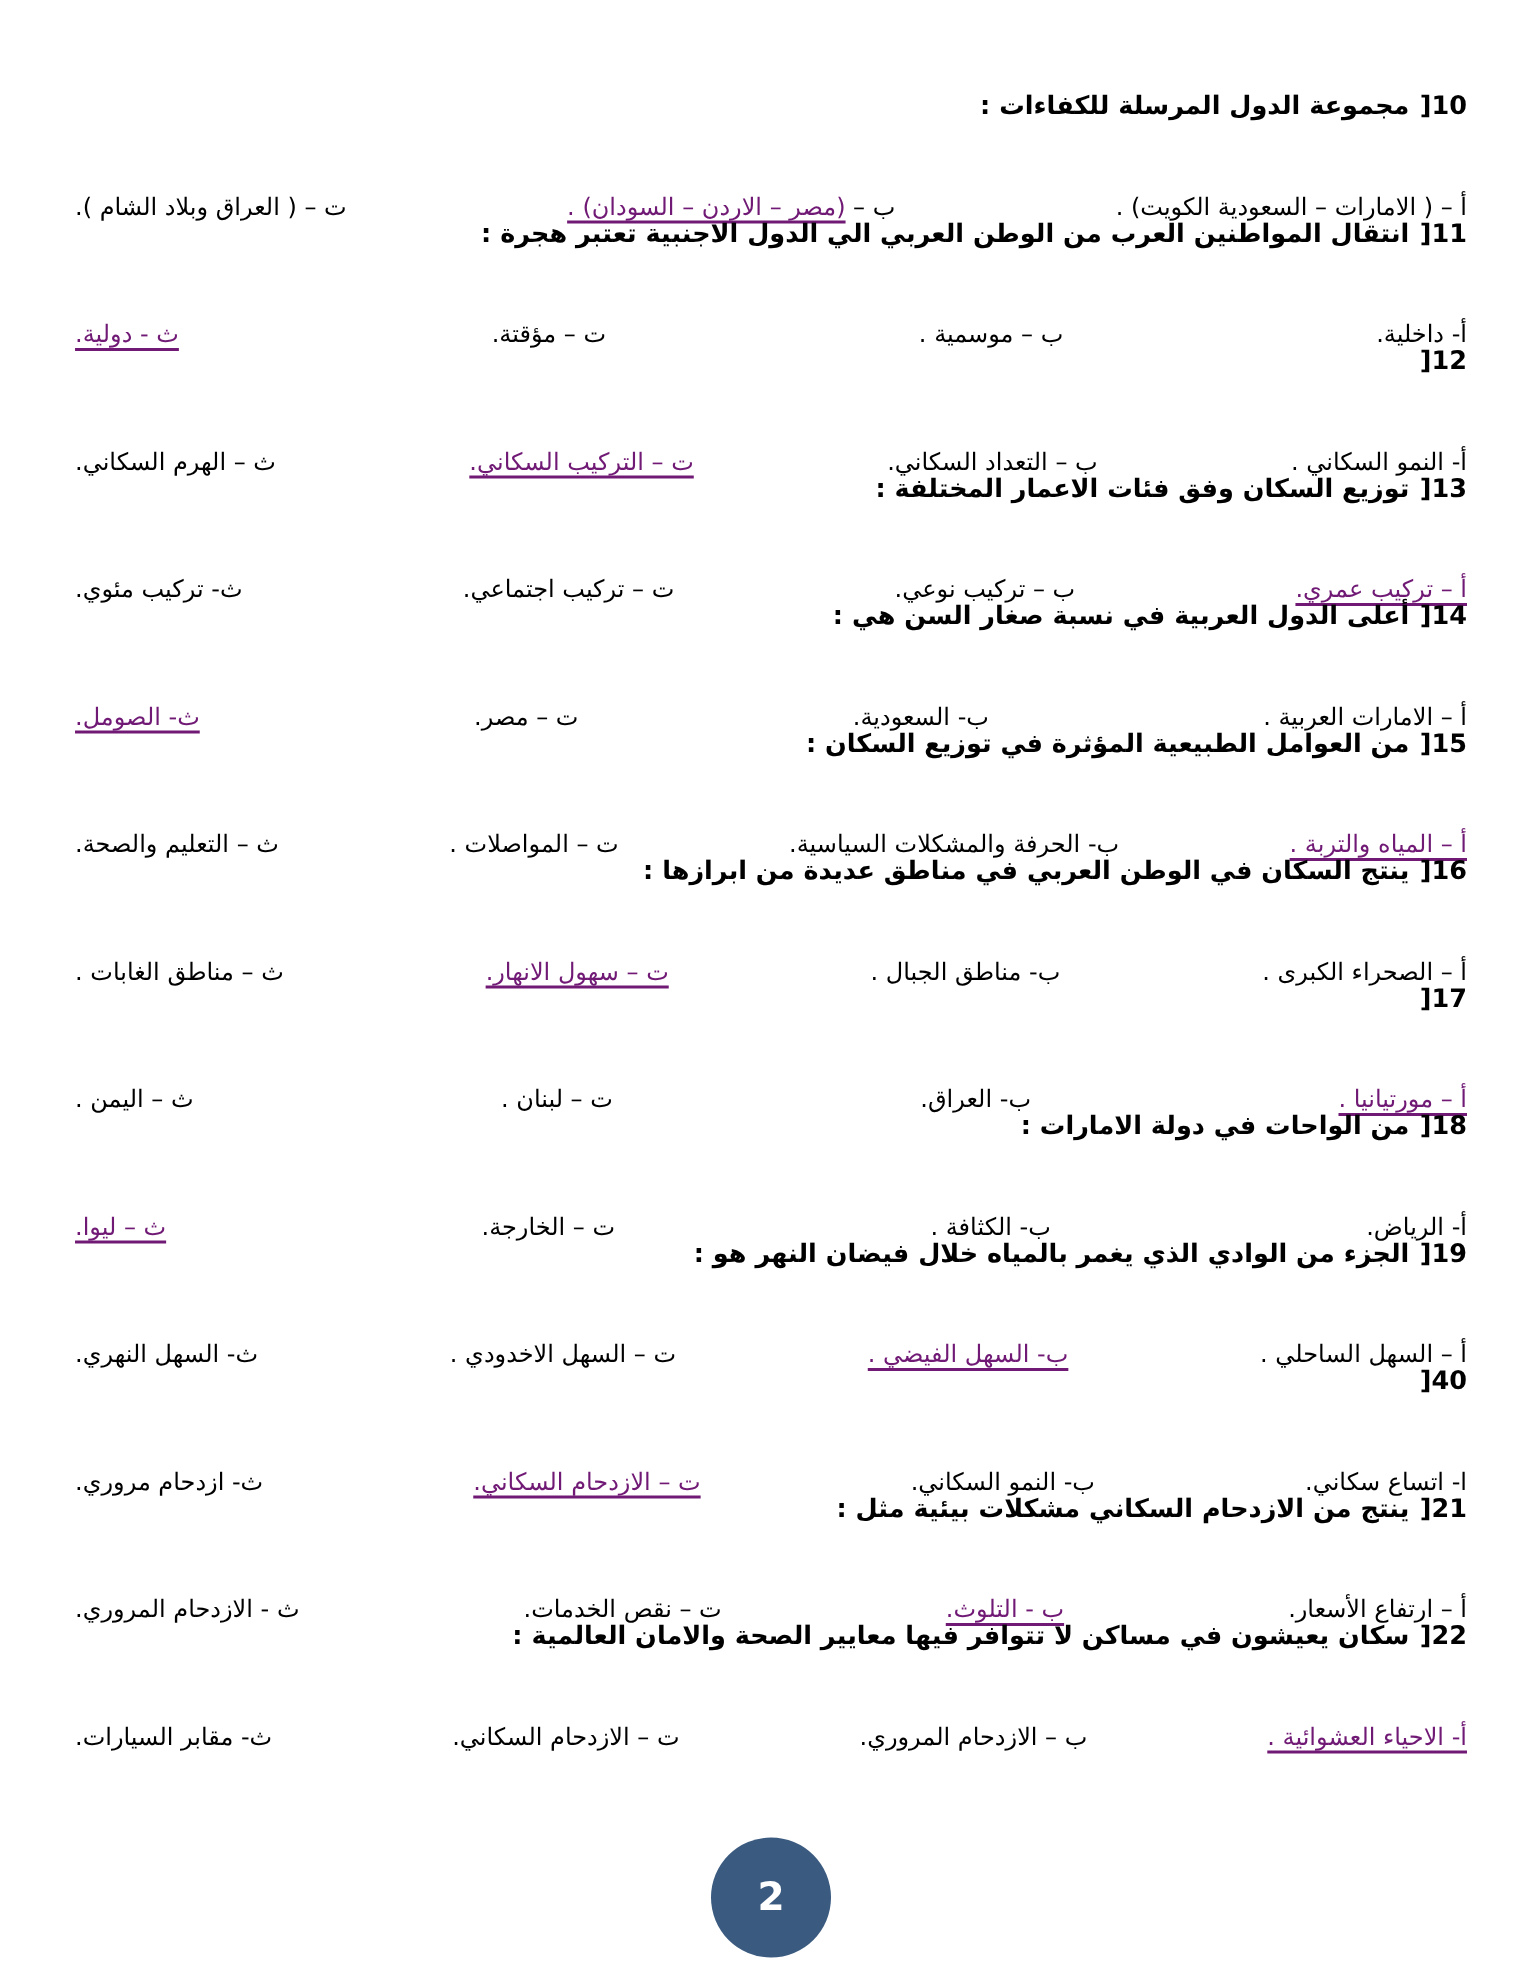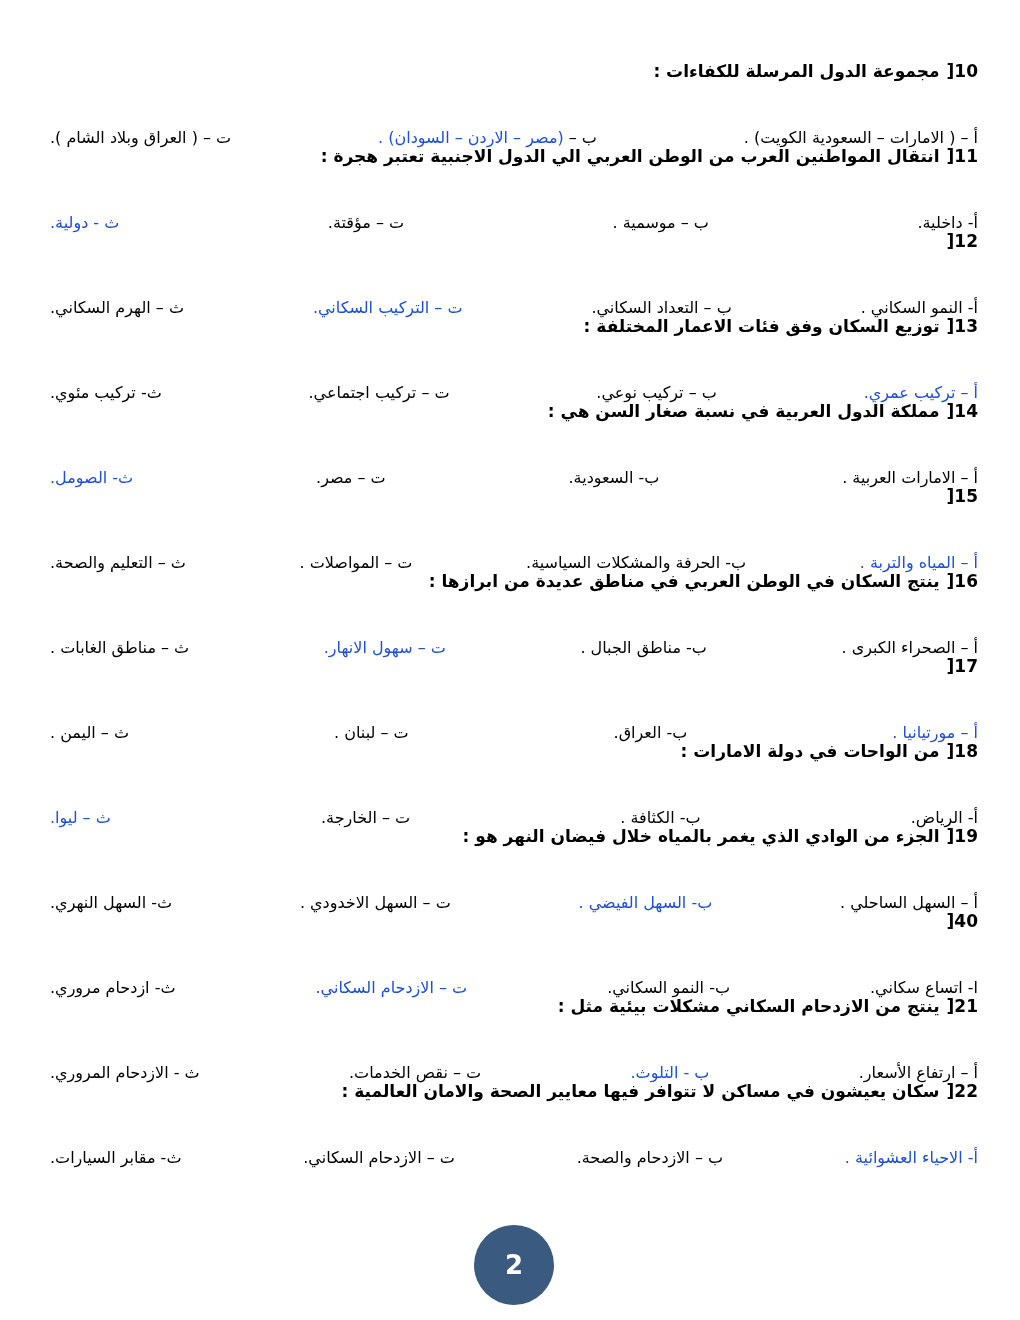--- a/index.html
+++ b/index.html
@@ -37,21 +37,22 @@
   .opts {
     height: 43px;
     display: flex;
     justify-content: space-between;
     align-items: center;
     font-size: 16px;
   }
   .opt { white-space: nowrap; margin-top: 48px; }
   .opt-pre { margin-inline-end: 5px; }
   .red {
-    color: #1d4ed8;
+    color: #701a75;
+    text-decoration: underline;
     text-decoration-thickness: 1.5px;
     text-underline-offset: 4px;
   }
   .badge {
     width: 80px; height: 80px;
     margin: 70px auto 0 auto;
     border-radius: 50%;
     background: #3a5a7f;
     color: #ffffff;
     display: flex;
@@ -108,32 +109,33 @@
         <div class="opts">
           <span class="opt"><span class="red">أ – تركيب عمري.</span></span>
           <span class="opt"><span>ب – تركيب نوعي.</span></span>
           <span class="opt"><span>ت – تركيب اجتماعي.</span></span>
           <span class="opt"><span>ث- تركيب مئوي.</span></span>
         </div>
       </div>
       <div class="q">
         <div class="qheader">
           <span class="qnum">14</span>
-          <span class="qtext">مملكة الدول العربية في نسبة صغار السن هي :</span>
+          <span class="qtext">أعلى الدول العربية في نسبة صغار السن هي :</span>
         </div>
         <div class="opts">
           <span class="opt"><span>أ – الامارات العربية .</span></span>
           <span class="opt"><span>ب- السعودية.</span></span>
           <span class="opt"><span>ت – مصر.</span></span>
           <span class="opt"><span class="red">ث- الصومل.</span></span>
         </div>
       </div>
       <div class="q">
         <div class="qheader">
           <span class="qnum">15</span>
+          <span class="qtext">من العوامل الطبيعية المؤثرة في توزيع السكان :</span>
         </div>
         <div class="opts">
           <span class="opt"><span class="red">أ – المياه والتربة .</span></span>
           <span class="opt"><span>ب- الحرفة والمشكلات السياسية.</span></span>
           <span class="opt"><span>ت – المواصلات .</span></span>
           <span class="opt"><span>ث – التعليم والصحة.</span></span>
         </div>
       </div>
       <div class="q">
         <div class="qheader">
@@ -205,21 +207,21 @@
           <span class="opt"><span>ث -  الازدحام المروري.</span></span>
         </div>
       </div>
       <div class="q">
         <div class="qheader">
           <span class="qnum">22</span>
           <span class="qtext">سكان يعيشون في مساكن لا تتوافر فيها معايير الصحة والامان العالمية :</span>
         </div>
         <div class="opts">
           <span class="opt"><span class="red">أ- الاحياء العشوائية .</span></span>
-          <span class="opt"><span>ب – الازدحام والصحة.</span></span>
+          <span class="opt"><span>ب – الازدحام المروري.</span></span>
           <span class="opt"><span>ت – الازدحام السكاني.</span></span>
           <span class="opt"><span>ث- مقابر السيارات.</span></span>
         </div>
       </div>
     </div>
   <div class="badge">
     <span>2</span>
   </div>
 </main>
 

